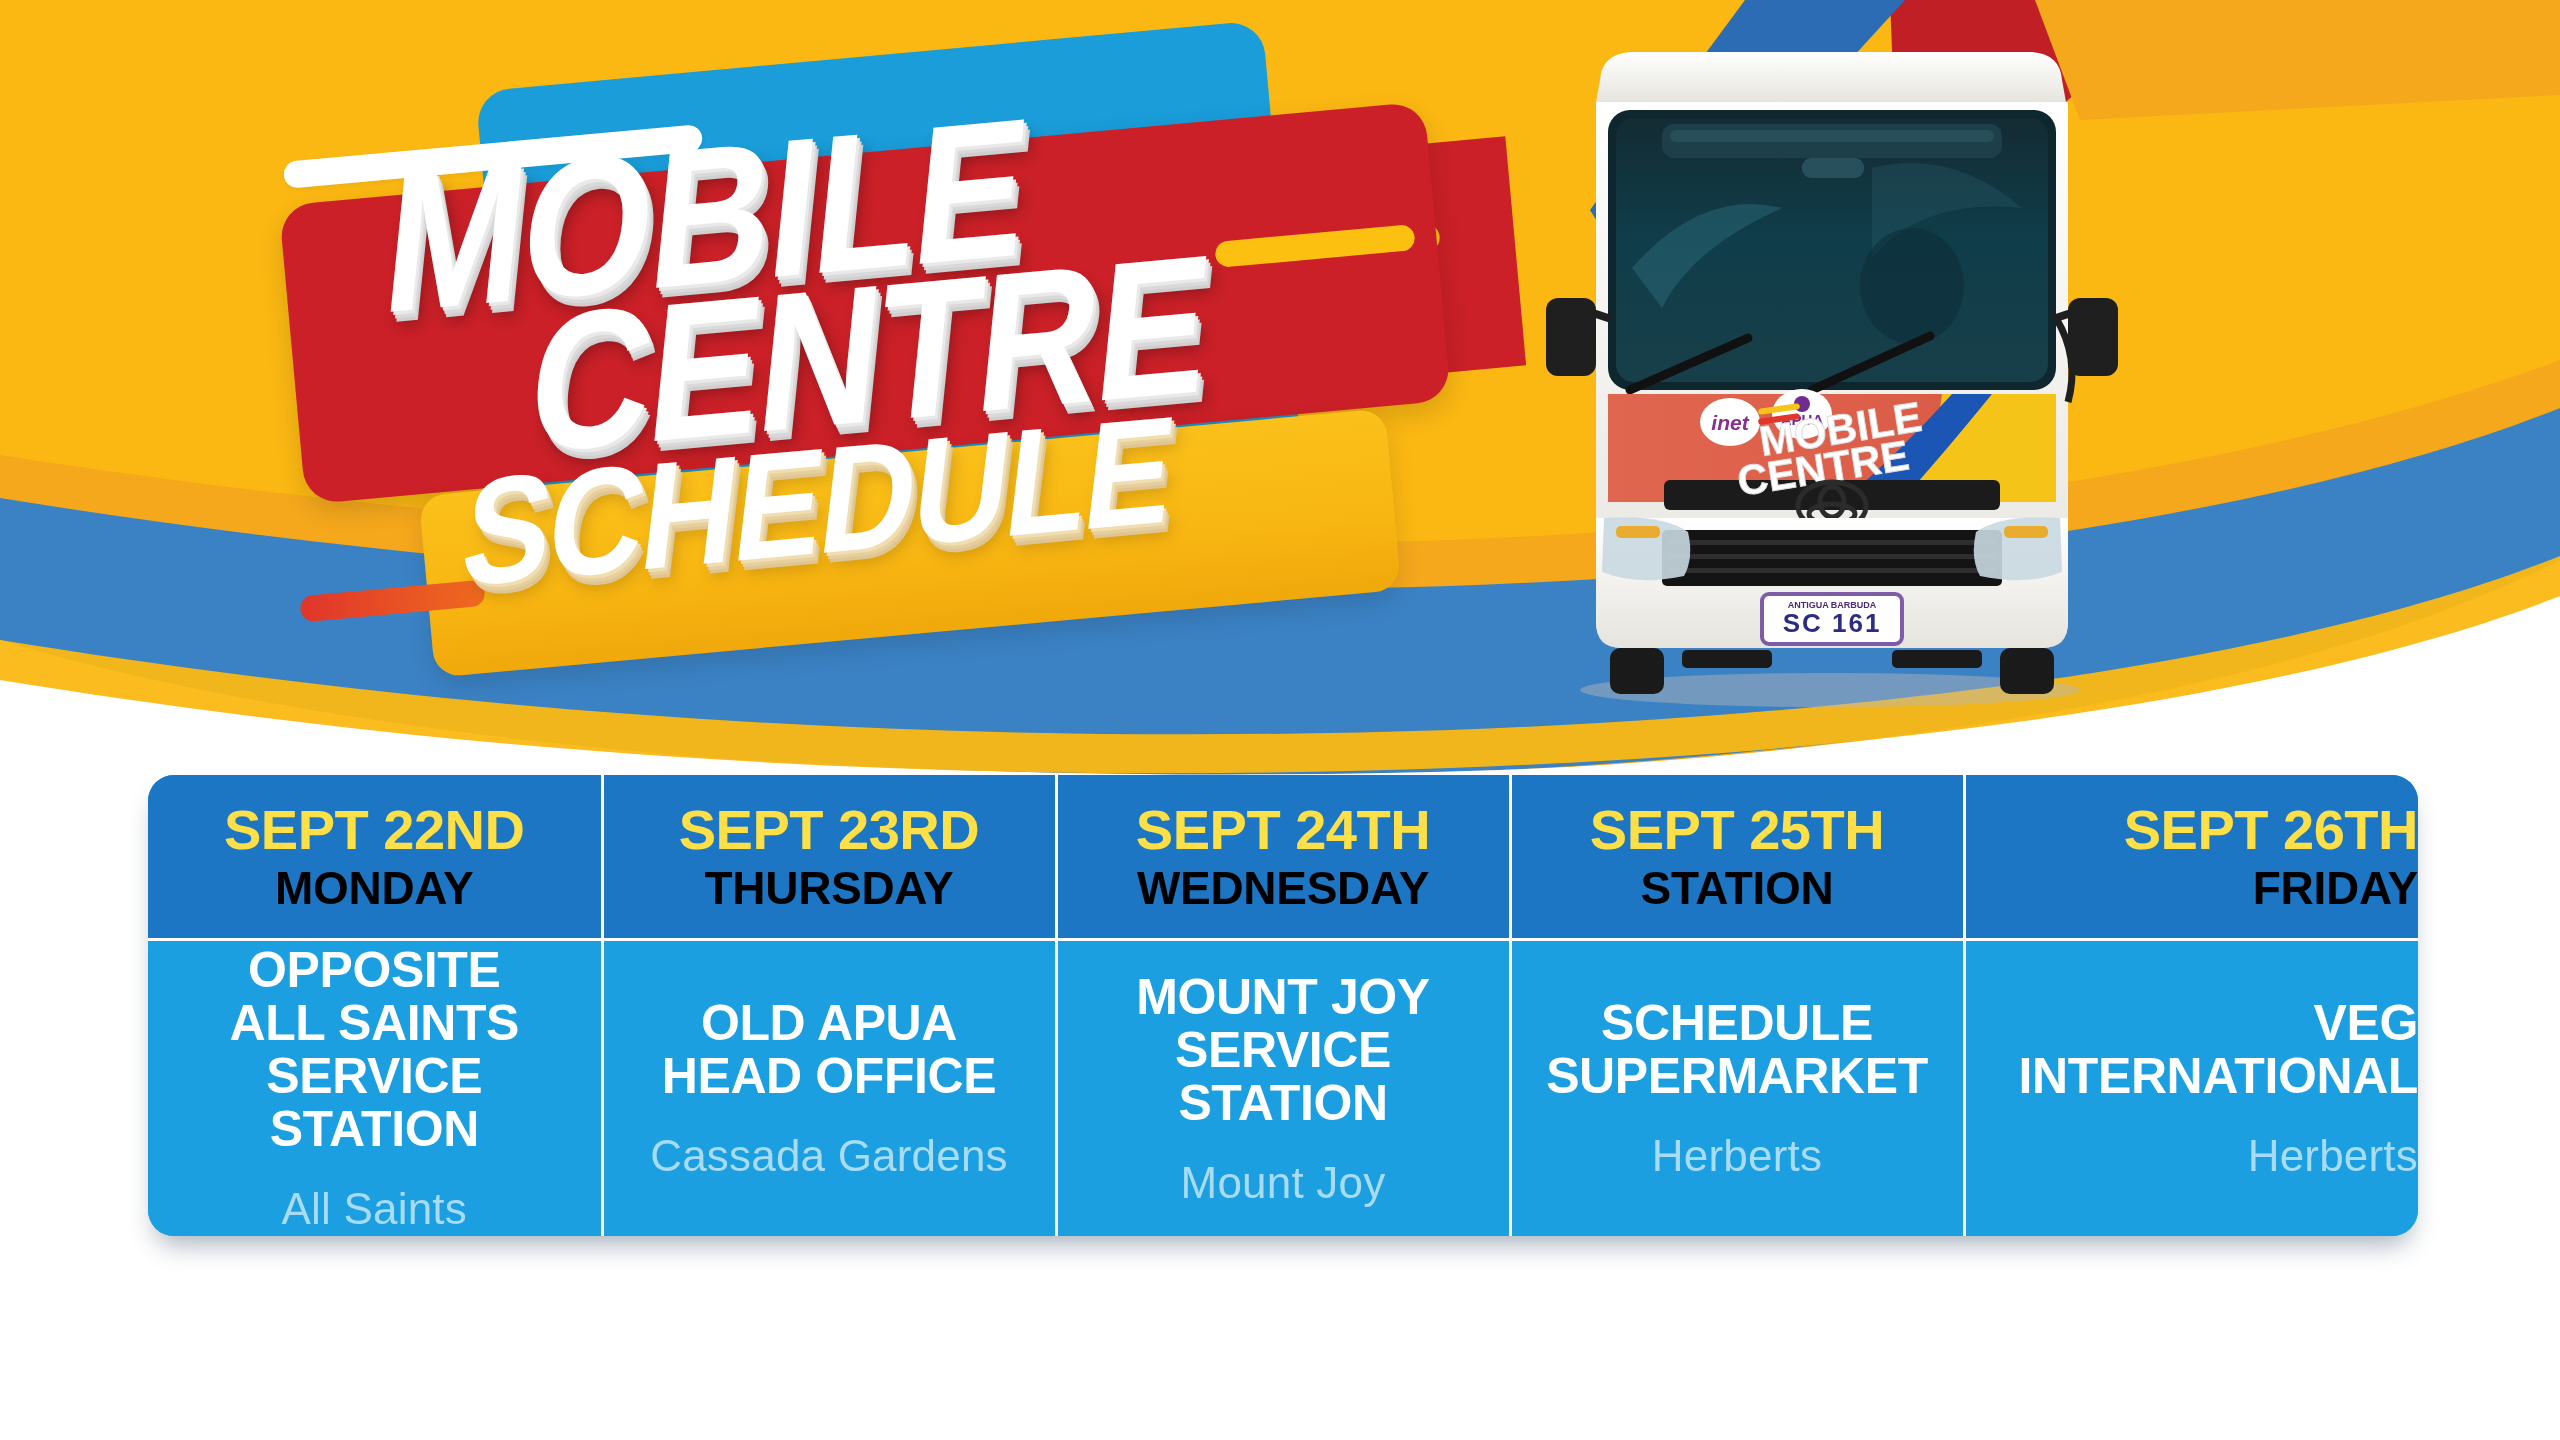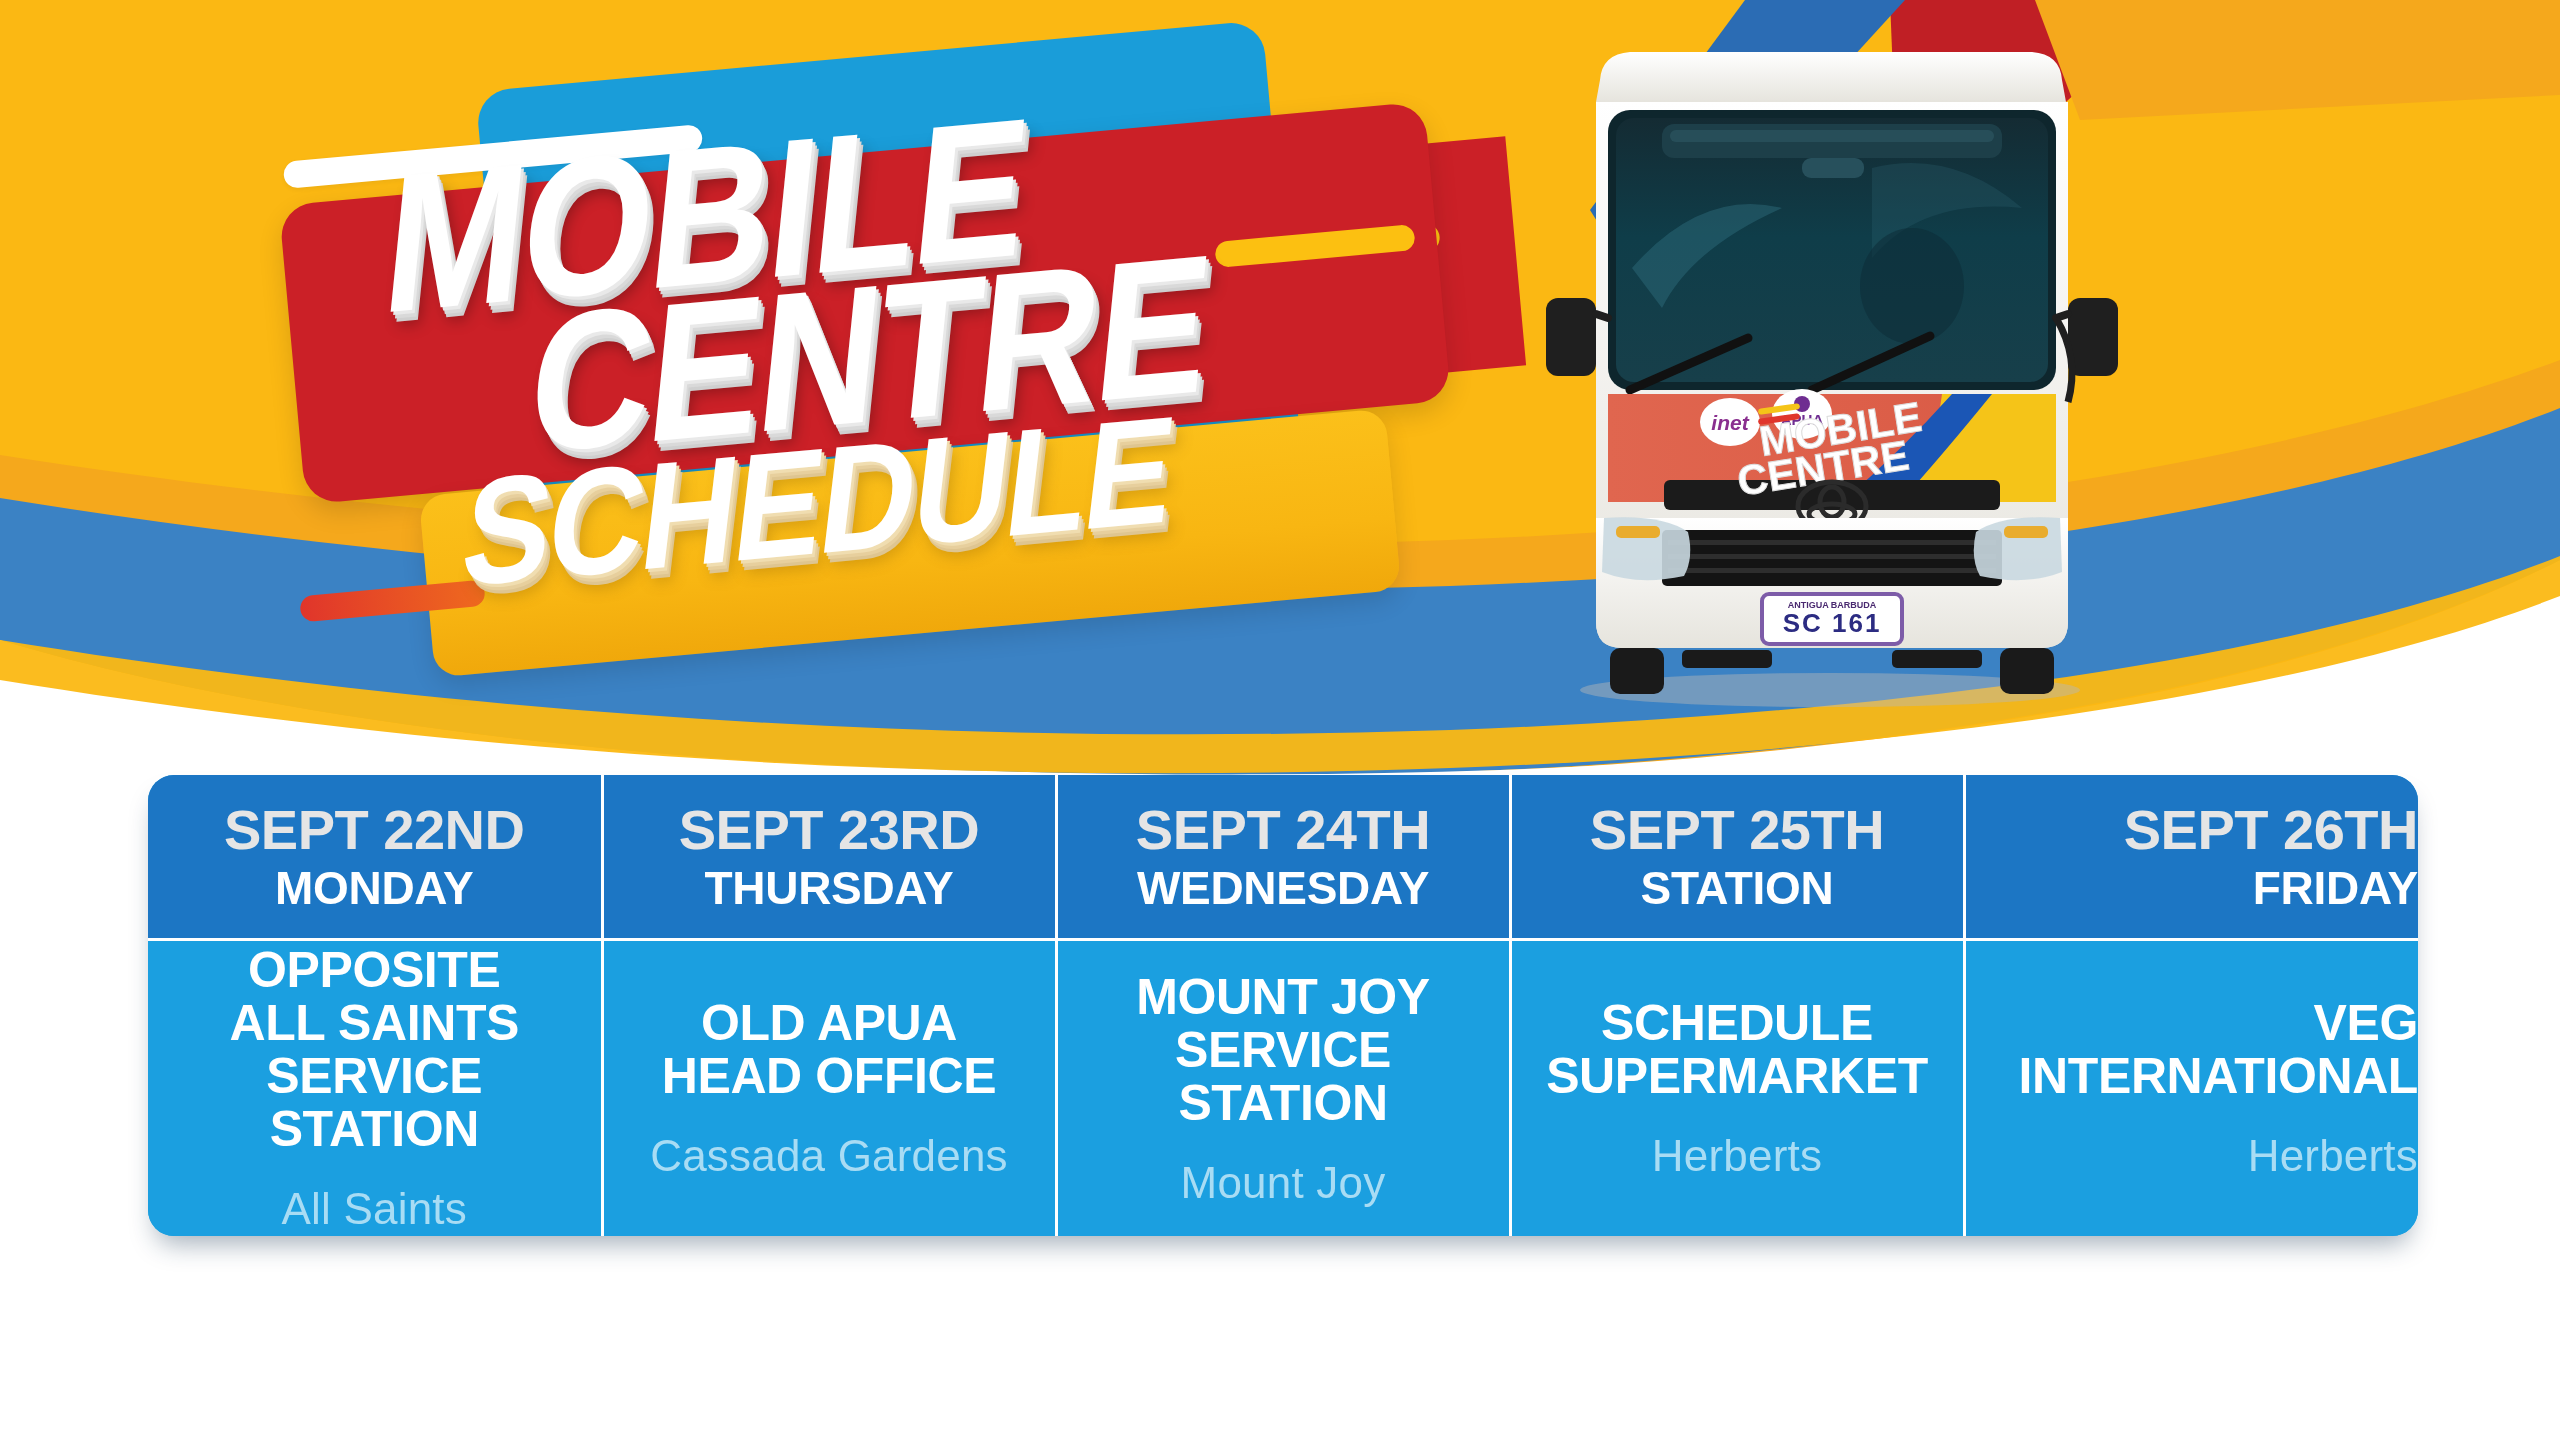--- a/index.html
+++ b/index.html
@@ -100,25 +100,25 @@
   table.sched tr:last-child td{border-bottom:none;}
   table.sched td:first-child{border-left:none;}
   table.sched td:last-child{border-right:none;text-align:right;}
 
   .hdr-cell{
     background:#1c76c4;
     height:163px;
     padding:16px 8px 18px;
   }
   .hdr-date{
-    display:block;color:#e5e5e5;font-weight:800;font-size:56px;
+    display:block;color:#fde047;font-weight:800;font-size:56px;
     letter-spacing:-.5px;line-height:1.02;
   }
   .hdr-day{
-    display:block;color:#ffffff;font-weight:800;font-size:46px;
+    display:block;color:#000000;font-weight:800;font-size:46px;
     letter-spacing:-.3px;line-height:1.05;margin-top:6px;
   }
 
   .loc-cell{
     background:#1b9fe0;
     height:295px;
     padding:10px 10px;
   }
   .loc-inner{display:flex;flex-direction:column;justify-content:center;height:100%;}
   .loc-name{

